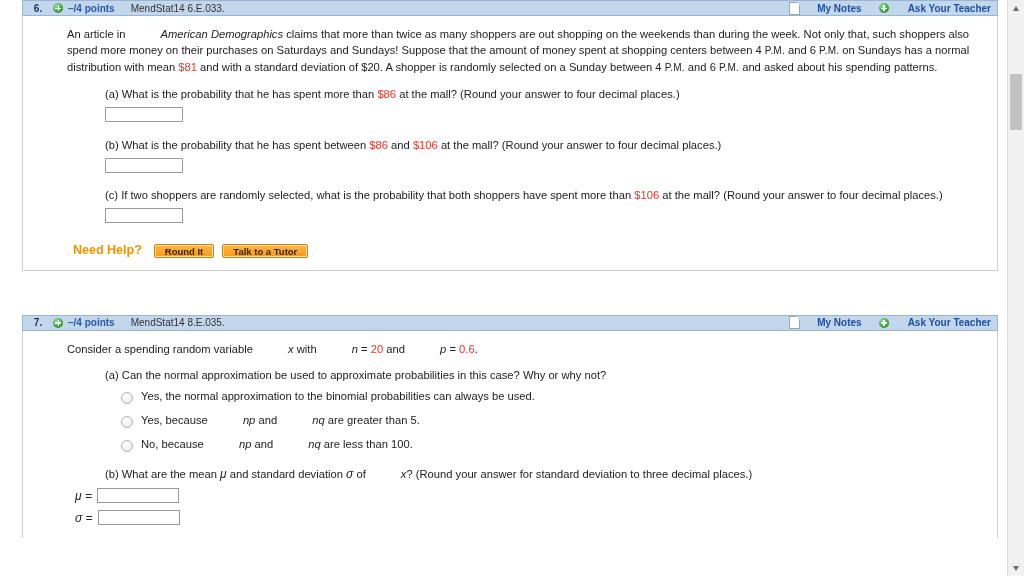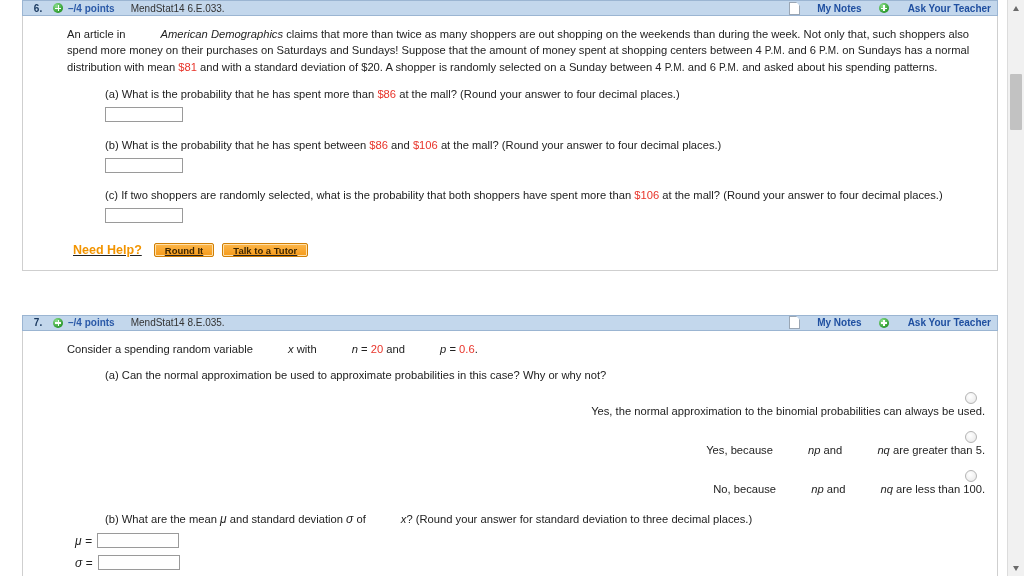--- a/index.html
+++ b/index.html
@@ -152,24 +152,23 @@
     background: #ffffff;
     box-sizing: border-box;
     font-size: 11px;
     padding: 0 2px;
     font-family: "Liberation Sans", sans-serif;
   }
 
   
   .needhelp {
     display: flex;
-    align-items: center;
+    align-items: flex-end;
     margin: 18px 0 0 6px;
     gap: 8px;
-    text-decoration: underline;
   }
   .needhelp-label {
     color: #f29400;
     font-weight: bold;
     font-size: 12.5px;
     margin-right: 4px;
   }
   .hbtn {
     background: linear-gradient(#fcb64a, #f59a1a);
     border: 1px solid #d07f06;
@@ -182,23 +181,22 @@
     line-height: 10px;
     box-sizing: border-box;
     cursor: pointer;
     box-shadow: inset 0 0 0 1px #ffe0a8;
     font-family: "Liberation Sans", sans-serif;
   }
 
   
   .opt {
     display: flex;
-    align-items: flex-end;
+    align-items: flex-start;
     margin: 0 0 9px 16px;
-    flex-direction: column;
   }
   .radio {
     width: 10px; height: 10px;
     border-radius: 50%;
     border: 1px solid #b4b4b4;
     background: radial-gradient(circle at 40% 35%, #ffffff 0%, #f0f0f0 60%, #e2e2e2 100%);
     flex: 0 0 auto;
     margin: 3px 8px 0 0;
     cursor: pointer;
   }

